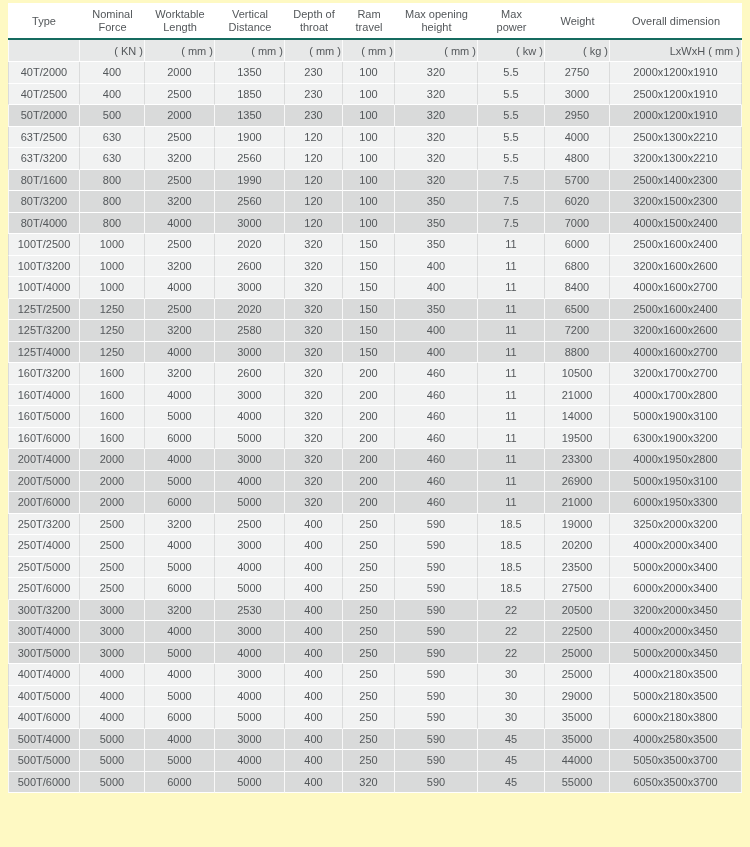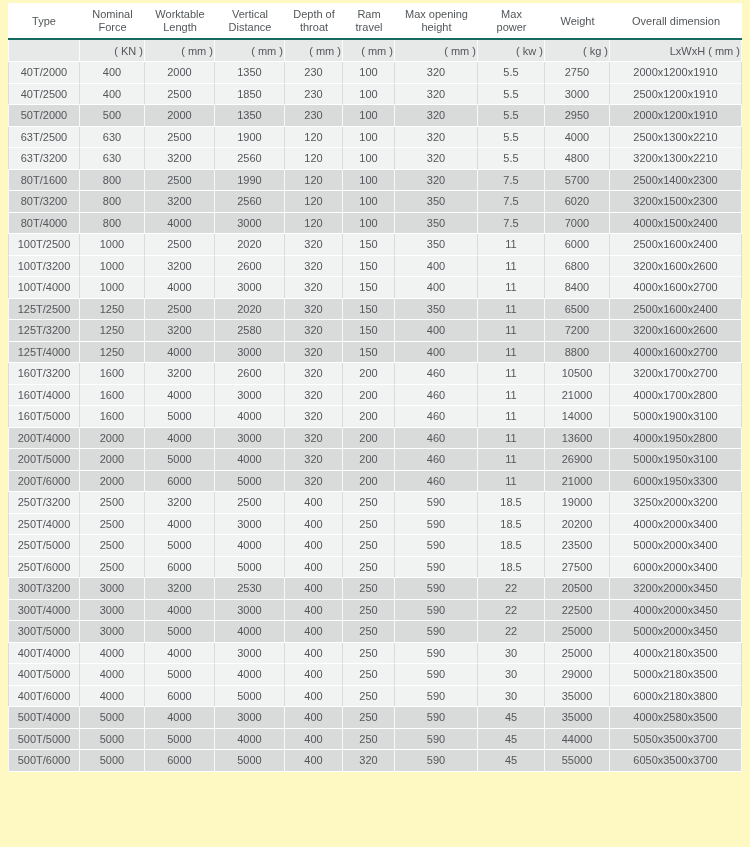--- a/index.html
+++ b/index.html
@@ -326,30 +326,42 @@
           <td>1600</td>
           <td>5000</td>
           <td>4000</td>
           <td>320</td>
           <td>200</td>
           <td>460</td>
           <td>11</td>
           <td>14000</td>
           <td>5000x1900x3100</td>
         </tr>
+        <tr class="shade-light">
+          <td>160T/6000</td>
+          <td>1600</td>
+          <td>6000</td>
+          <td>5000</td>
+          <td>320</td>
+          <td>200</td>
+          <td>460</td>
+          <td>11</td>
+          <td>19500</td>
+          <td>6300x1900x3200</td>
+        </tr>
         <tr class="shade-gray">
           <td>200T/4000</td>
           <td>2000</td>
           <td>4000</td>
           <td>3000</td>
           <td>320</td>
           <td>200</td>
           <td>460</td>
           <td>11</td>
-          <td>13600</td>
+          <td>23300</td>
           <td>4000x1950x2800</td>
         </tr>
         <tr class="shade-gray">
           <td>200T/5000</td>
           <td>2000</td>
           <td>5000</td>
           <td>4000</td>
           <td>320</td>
           <td>200</td>
           <td>460</td>

